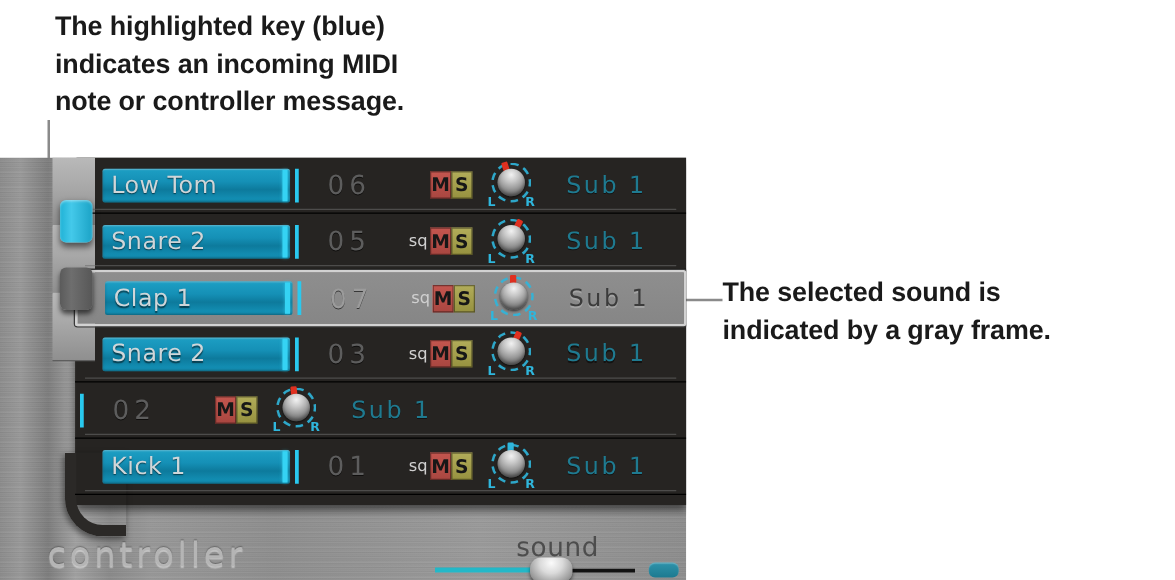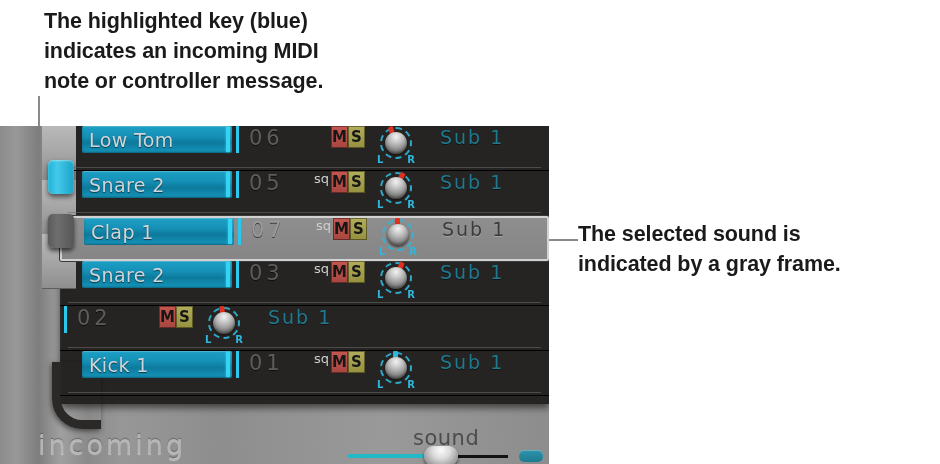--- a/index.html
+++ b/index.html
@@ -94,20 +94,21 @@
     background:linear-gradient(to right,#1fb2d6 0%,#44c9ea 35%,#1ba3c6 100%);
     box-shadow:0 3px 5px rgba(0,0,0,0.55), inset 0 1px 2px rgba(255,255,255,0.45);
   }
 
   
   .rows{ position:absolute; left:60px; top:0; width:489px; }
   .row{
     position:relative;
     height:45px;
     display:flex;
+    align-items:center;
     box-sizing:border-box;
     border-bottom:1px solid #000;
   }
   .row.selected{
     background:linear-gradient(to bottom,#8e8e8e 0%,#868686 100%);
     border:2px solid #d2d2d2;
     border-radius:2px;
     box-shadow:0 0 0 1px #3a3a3a;
   }
   .row-sep{
@@ -147,21 +148,21 @@
     background:#29c9ef;
     flex:0 0 auto;
   }
 
   
   .voice-num{
     font-family:"DejaVu Sans",sans-serif;
     font-size:21px;
     color:#5d5d5d;
     letter-spacing:4px;
-    margin-left:10px;
+    margin-left:23px;
     width:56px;
     flex:0 0 auto;
     text-shadow:0 1px 0 rgba(0,0,0,0.6);
   }
   .row.selected .voice-num{ color:#9b9b9b; }
 
   
   .sq-tag{
     width:24px; flex:0 0 auto;
     font-family:"DejaVu Sans",sans-serif;
@@ -434,21 +435,21 @@
           <div class="pan-cap"></div>
           <div class="pan-lr l">L</div>
           <div class="pan-lr r">R</div>
         </div>
         <div class="output">Sub 1</div>
         <div class="row-sep"></div>
       </div>
     </div>
 
   <div id="sequencer-bar">
-    <div class="seq-label">incoming</div>
+    <div class="seq-label">controller</div>
     <div class="accent-label">sound</div>
     <div class="accent-slider">
       <div class="accent-track-on" style="width: 88px;"></div>
       <div class="accent-track-off" style="left: 88px; width: 72px;"></div>
       <div class="accent-thumb" style="left: 76px;"></div>
     </div>
     <div class="accent-led"></div>
   </div>
 
 </div>

